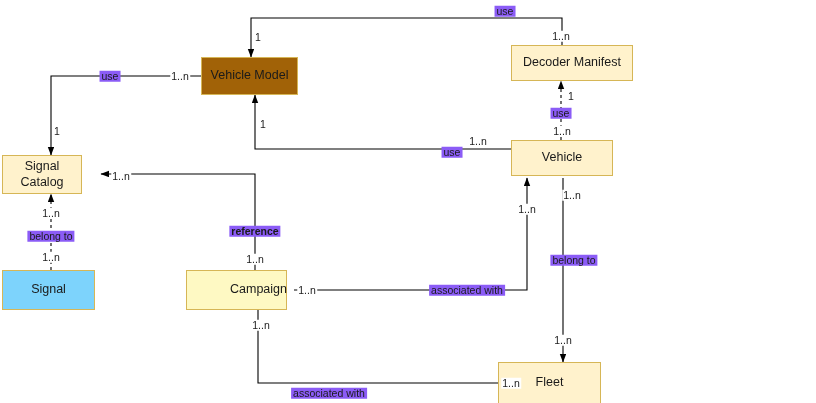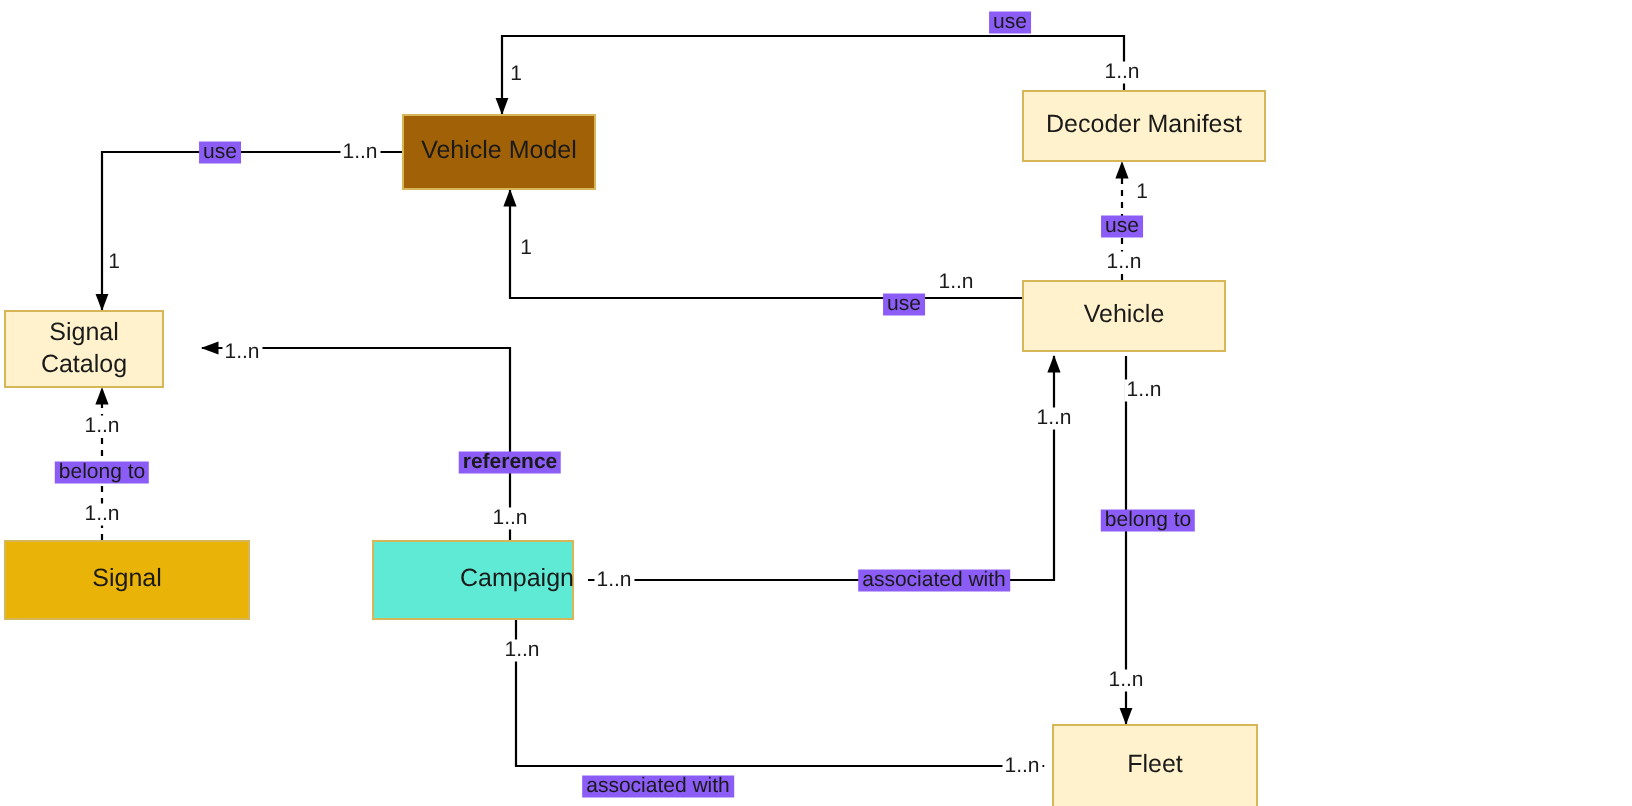--- a/index.html
+++ b/index.html
@@ -95,27 +95,27 @@
       </div>
       <div class="entity-box" style="left: 511px; top: 45px; width: 122px; height: 36px; background: rgb(255, 242, 204); border-color: rgb(214, 182, 86); color: rgb(26, 26, 26);">
         <div><span>Decoder Manifest</span></div>
       </div>
       <div class="entity-box" style="left: 2px; top: 155px; width: 80px; height: 39px; background: rgb(255, 242, 204); border-color: rgb(214, 182, 86); color: rgb(26, 26, 26);">
         <div><span>Signal Catalog</span></div>
       </div>
       <div class="entity-box" style="left: 511px; top: 140px; width: 102px; height: 36px; background: rgb(255, 242, 204); border-color: rgb(214, 182, 86); color: rgb(26, 26, 26);">
         <div><span>Vehicle</span></div>
       </div>
-      <div class="entity-box" style="left: 2px; top: 270px; width: 123px; height: 40px; background: #eab308; border-color: rgb(214, 182, 86); color: rgb(26, 26, 26); text-align: center;">
+      <div class="entity-box" style="left: 2px; top: 270px; width: 93px; height: 40px; background: #7dd3fc; border-color: rgb(214, 182, 86); color: rgb(26, 26, 26); text-align: center;">
         <div><span>Signal</span></div>
       </div>
-      <div class="entity-box" style="left: 186px; top: 270px; width: 101px; height: 40px; background: #5eead4; border-color: rgb(214, 182, 86); color: rgb(26, 26, 26); padding-left: 44px;">
+      <div class="entity-box" style="left: 186px; top: 270px; width: 101px; height: 40px; background: #fef9c3; border-color: rgb(214, 182, 86); color: rgb(26, 26, 26); padding-left: 44px;">
         <div><span>Campaign</span></div>
       </div>
-      <div class="entity-box" style="left: 526px; top: 362px; width: 103px; height: 42px; background: rgb(255, 242, 204); border-color: rgb(214, 182, 86); color: rgb(26, 26, 26);">
+      <div class="entity-box" style="left: 498px; top: 362px; width: 103px; height: 42px; background: rgb(255, 242, 204); border-color: rgb(214, 182, 86); color: rgb(26, 26, 26);">
         <div><span>Fleet</span></div>
       </div>
     </div>
   <div id="labels-layer">
       <div class="edge-label" style="left: 505px; top: 11px;">use</div>
       <div class="card-label" style="left: 561px; top: 36px;">1..n</div>
       <div class="card-label" style="left: 258px; top: 37px;">1</div>
       <div class="edge-label" style="left: 110px; top: 76px;">use</div>
       <div class="card-label" style="left: 180px; top: 76px;">1..n</div>
       <div class="card-label" style="left: 57px; top: 131px;">1</div>

